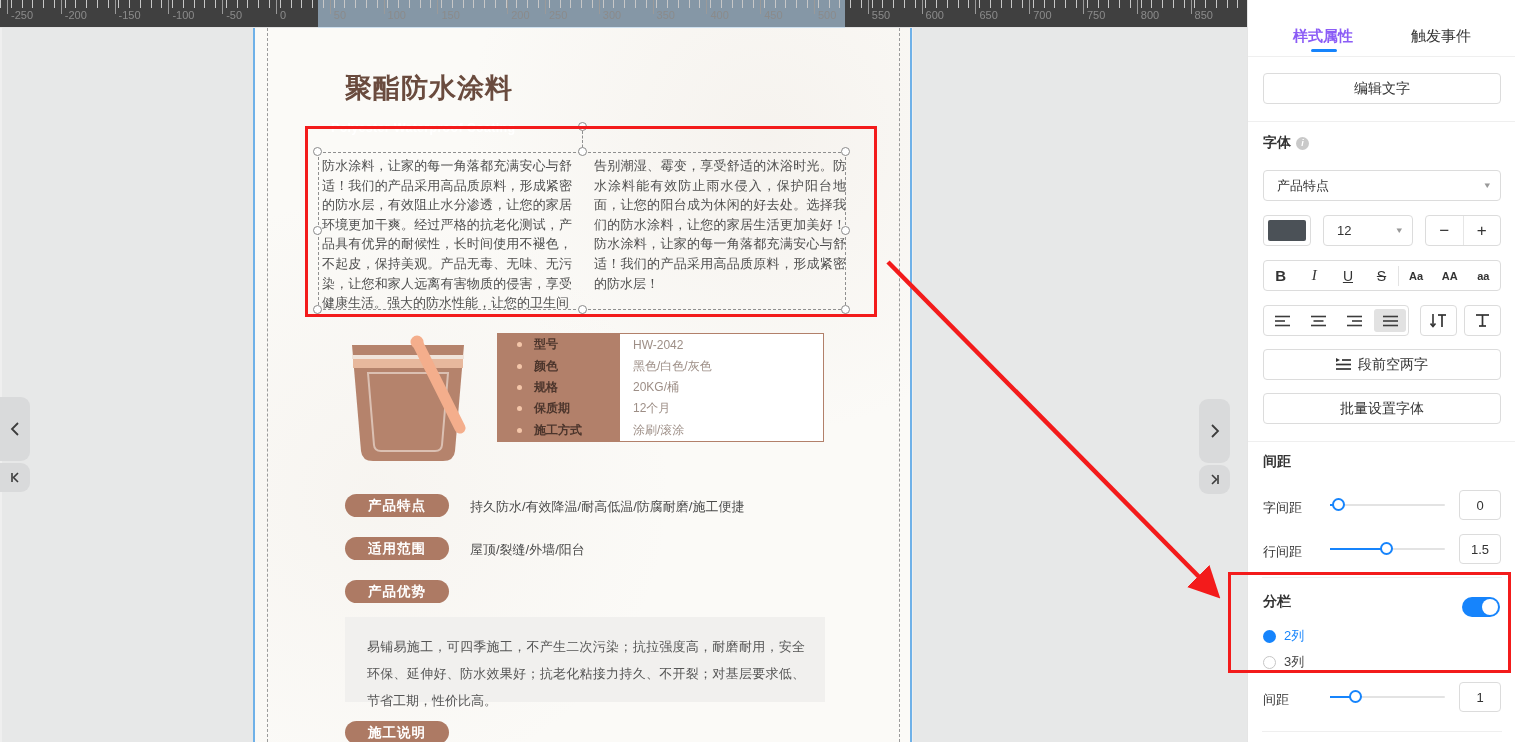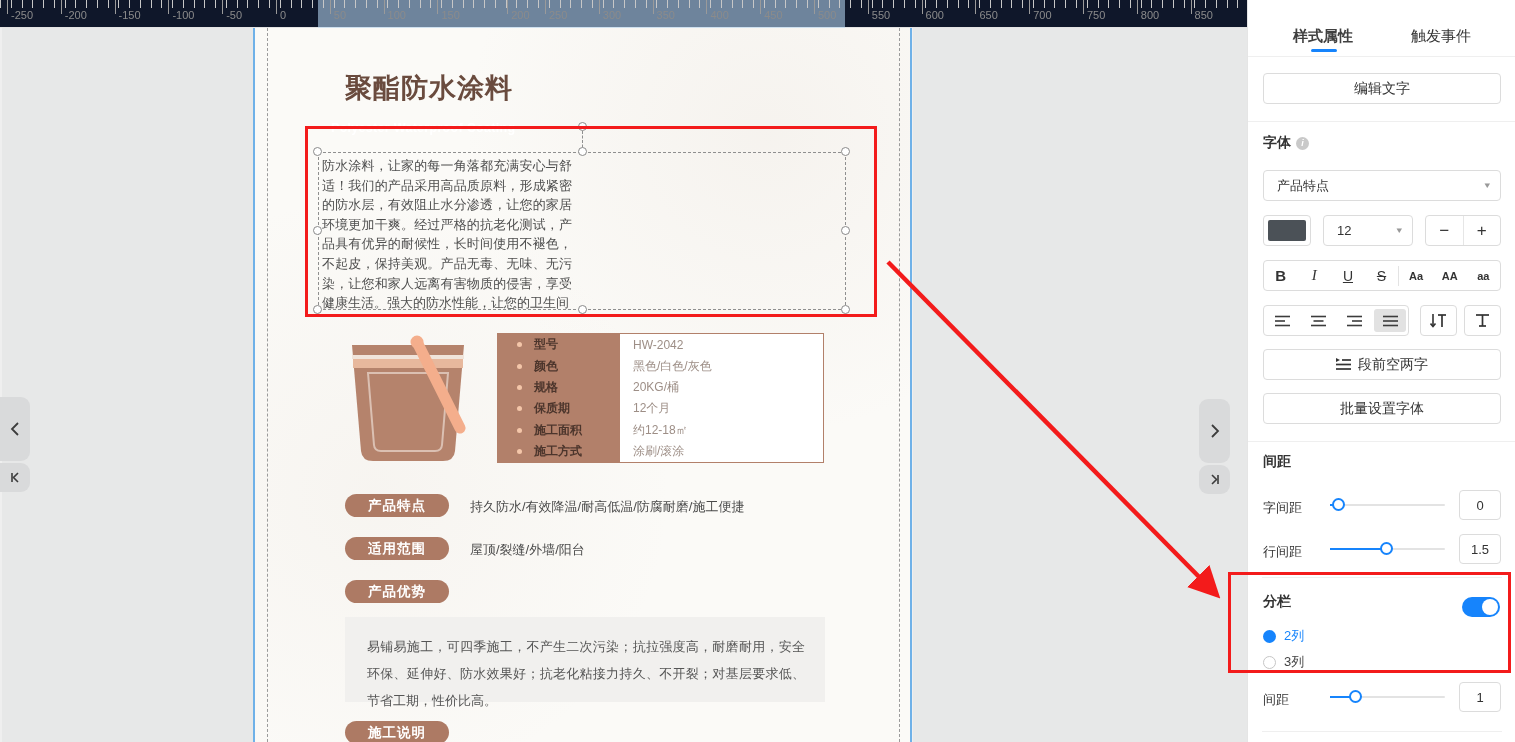--- a/index.html
+++ b/index.html
@@ -1,20 +1,20 @@
 <!DOCTYPE html>
 <html><head>
 <meta charset="utf-8">
 <style>
   * { margin:0; padding:0; box-sizing:border-box; }
   html,body { width:1515px; height:742px; overflow:hidden; font-family:"Liberation Sans","DejaVu Sans",sans-serif; }
   body { position:relative; background:#efefef; }
 
   
-  .ruler { position:absolute; left:0; top:0; width:1247px; height:28px; background:#0f172a; border-bottom:1px solid #e3e3e3; z-index:20; }
+  .ruler { position:absolute; left:0; top:0; width:1247px; height:28px; background:#404040; border-bottom:1px solid #e3e3e3; z-index:20; }
   .ruler-ticks { position:absolute; left:0; top:0; width:100%; height:8px;
     background:repeating-linear-gradient(to right,#c7c7c7 0 1px,transparent 1px 10.76px); }
   .ruler-highlight { position:absolute; top:0; height:28px; background:rgba(189,222,250,.55); }
   .ruler-label { position:absolute; top:9px; font-size:11px; color:#8b8b8b; white-space:nowrap; padding-left:4px; }
   .ruler-label::before { content:""; position:absolute; left:0; top:-9px; width:1px; height:14px; background:#9a9a9a; }
 
   
   .canvas { position:absolute; left:0; top:28px; width:1247px; height:714px; background:#efefef; }
   .side-block { position:absolute; top:0; height:714px; background:#e7e8e8; }
   .side-block.left { left:2px; width:251px; }
@@ -65,21 +65,21 @@
   .nav-left { left:0; top:397px; width:30px; }
   .nav-left .nav-btn { border-radius:0 9px 9px 0; }
   .nav-right { left:1199px; top:399px; width:31px; }
   .nav-right .nav-btn { border-radius:9px; }
   .nav-btn.big { height:64px; margin-bottom:2px; }
   .nav-btn.small { height:29px; }
 
   
   .panel { position:absolute; right:0; top:0; width:268px; height:742px; background:#fff; border-left:1px solid #e5e5e5; z-index:30; }
   .tab { position:absolute; top:27px; font-size:15px; color:#333; cursor:pointer; }
-  .tab.active { color:#404040; font-weight:bold; }
+  .tab.active { color:#8b5cf6; font-weight:bold; }
   .tab-underline { position:absolute; left:63px; top:49px; width:26px; height:3px; background:#1684fc; border-radius:2px; }
   .pdiv { position:absolute; left:0; width:268px; height:1px; background:#efefef; }
   .pdiv.inset { left:14px; width:240px; }
 
   .pbtn { position:absolute; left:15px; width:238px; height:31px; border:1px solid #dcdcdc; border-radius:4px;
     background:#fff; font-size:14px; color:#333; display:flex; align-items:center; justify-content:center; cursor:pointer; }
   .plabel { position:absolute; left:15px; font-size:14px; font-weight:bold; color:#333; display:flex; align-items:center; gap:5px; }
   .info-icon { width:13px; height:13px; border-radius:50%; background:#c9c9c9; color:#fff; font-size:9px; font-weight:bold;
     display:inline-flex; align-items:center; justify-content:center; font-style:italic; }
 
@@ -168,20 +168,21 @@
   <div class="side-block left"></div>
   <div class="side-block right"></div>
 
   <div class="page">
     <div class="doc-title">聚酯防水涂料</div>
     <div class="doc-subtitle-bar">
       <span>Polyester Waterproof Coating</span>
     </div>
 
     <div class="col-text left">防水涂料，让家的每一角落都充满安心与舒适！我们的产品采用高品质原料，形成紧密的防水层，有效阻止水分渗透，让您的家居环境更加干爽。经过严格的抗老化测试，产品具有优异的耐候性，长时间使用不褪色，不起皮，保持美观。产品无毒、无味、无污染，让您和家人远离有害物质的侵害，享受健康生活。强大的防水性能，让您的卫生间</div>
+    <div class="col-text right">告别潮湿、霉变，享受舒适的沐浴时光。防水涂料能有效防止雨水侵入，保护阳台地面，让您的阳台成为休闲的好去处。选择我们的防水涂料，让您的家居生活更加美好！防水涂料，让家的每一角落都充满安心与舒适！我们的产品采用高品质原料，形成紧密的防水层！</div>
 
     <svg class="bucket" width="145" height="135" viewBox="0 0 145 135">
       <path d="M14 12 L126 12 L117 118 Q116 128 105 128 L35 128 Q24 128 23 118 Z" fill="#b5836c"></path>
       <rect x="14" y="22" width="112" height="4" fill="#f0e4da"></rect>
       <rect x="15" y="26" width="110" height="9" fill="#e7b89d"></rect>
       <path d="M30 40 L110 40 L104 112 Q103.5 118 97 118 L43 118 Q36.5 118 36 112 Z" fill="none" stroke="rgba(250,242,236,.55)" stroke-width="2"></path>
       <g>
         <line x1="79" y1="9" x2="122" y2="95" stroke="#f4ae8c" stroke-width="11" stroke-linecap="round"></line>
         <circle cx="79" cy="9" r="5" fill="none" stroke="#f4ae8c" stroke-width="3"></circle>
       </g>
@@ -212,27 +213,20 @@
         <div class="spec-row">
           <div class="spec-label-cell">
             <span class="bullet"></span>
             <span class="spec-label">保质期</span>
           </div>
           <div class="spec-value">12个月</div>
         </div>
         <div class="spec-row">
           <div class="spec-label-cell">
             <span class="bullet"></span>
-            <span class="spec-label">施工面积</span>
-          </div>
-          <div class="spec-value">约12-18㎡</div>
-        </div>
-        <div class="spec-row">
-          <div class="spec-label-cell">
-            <span class="bullet"></span>
             <span class="spec-label">施工方式</span>
           </div>
           <div class="spec-value">涂刷/滚涂</div>
         </div>
       </div>
 
     <div class="badge" style="top:466px;">产品特点</div>
     <div class="badge-line-text" style="top:470px;">持久防水/有效降温/耐高低温/防腐耐磨/施工便捷</div>
 
     <div class="badge" style="top:509px;">适用范围</div>

